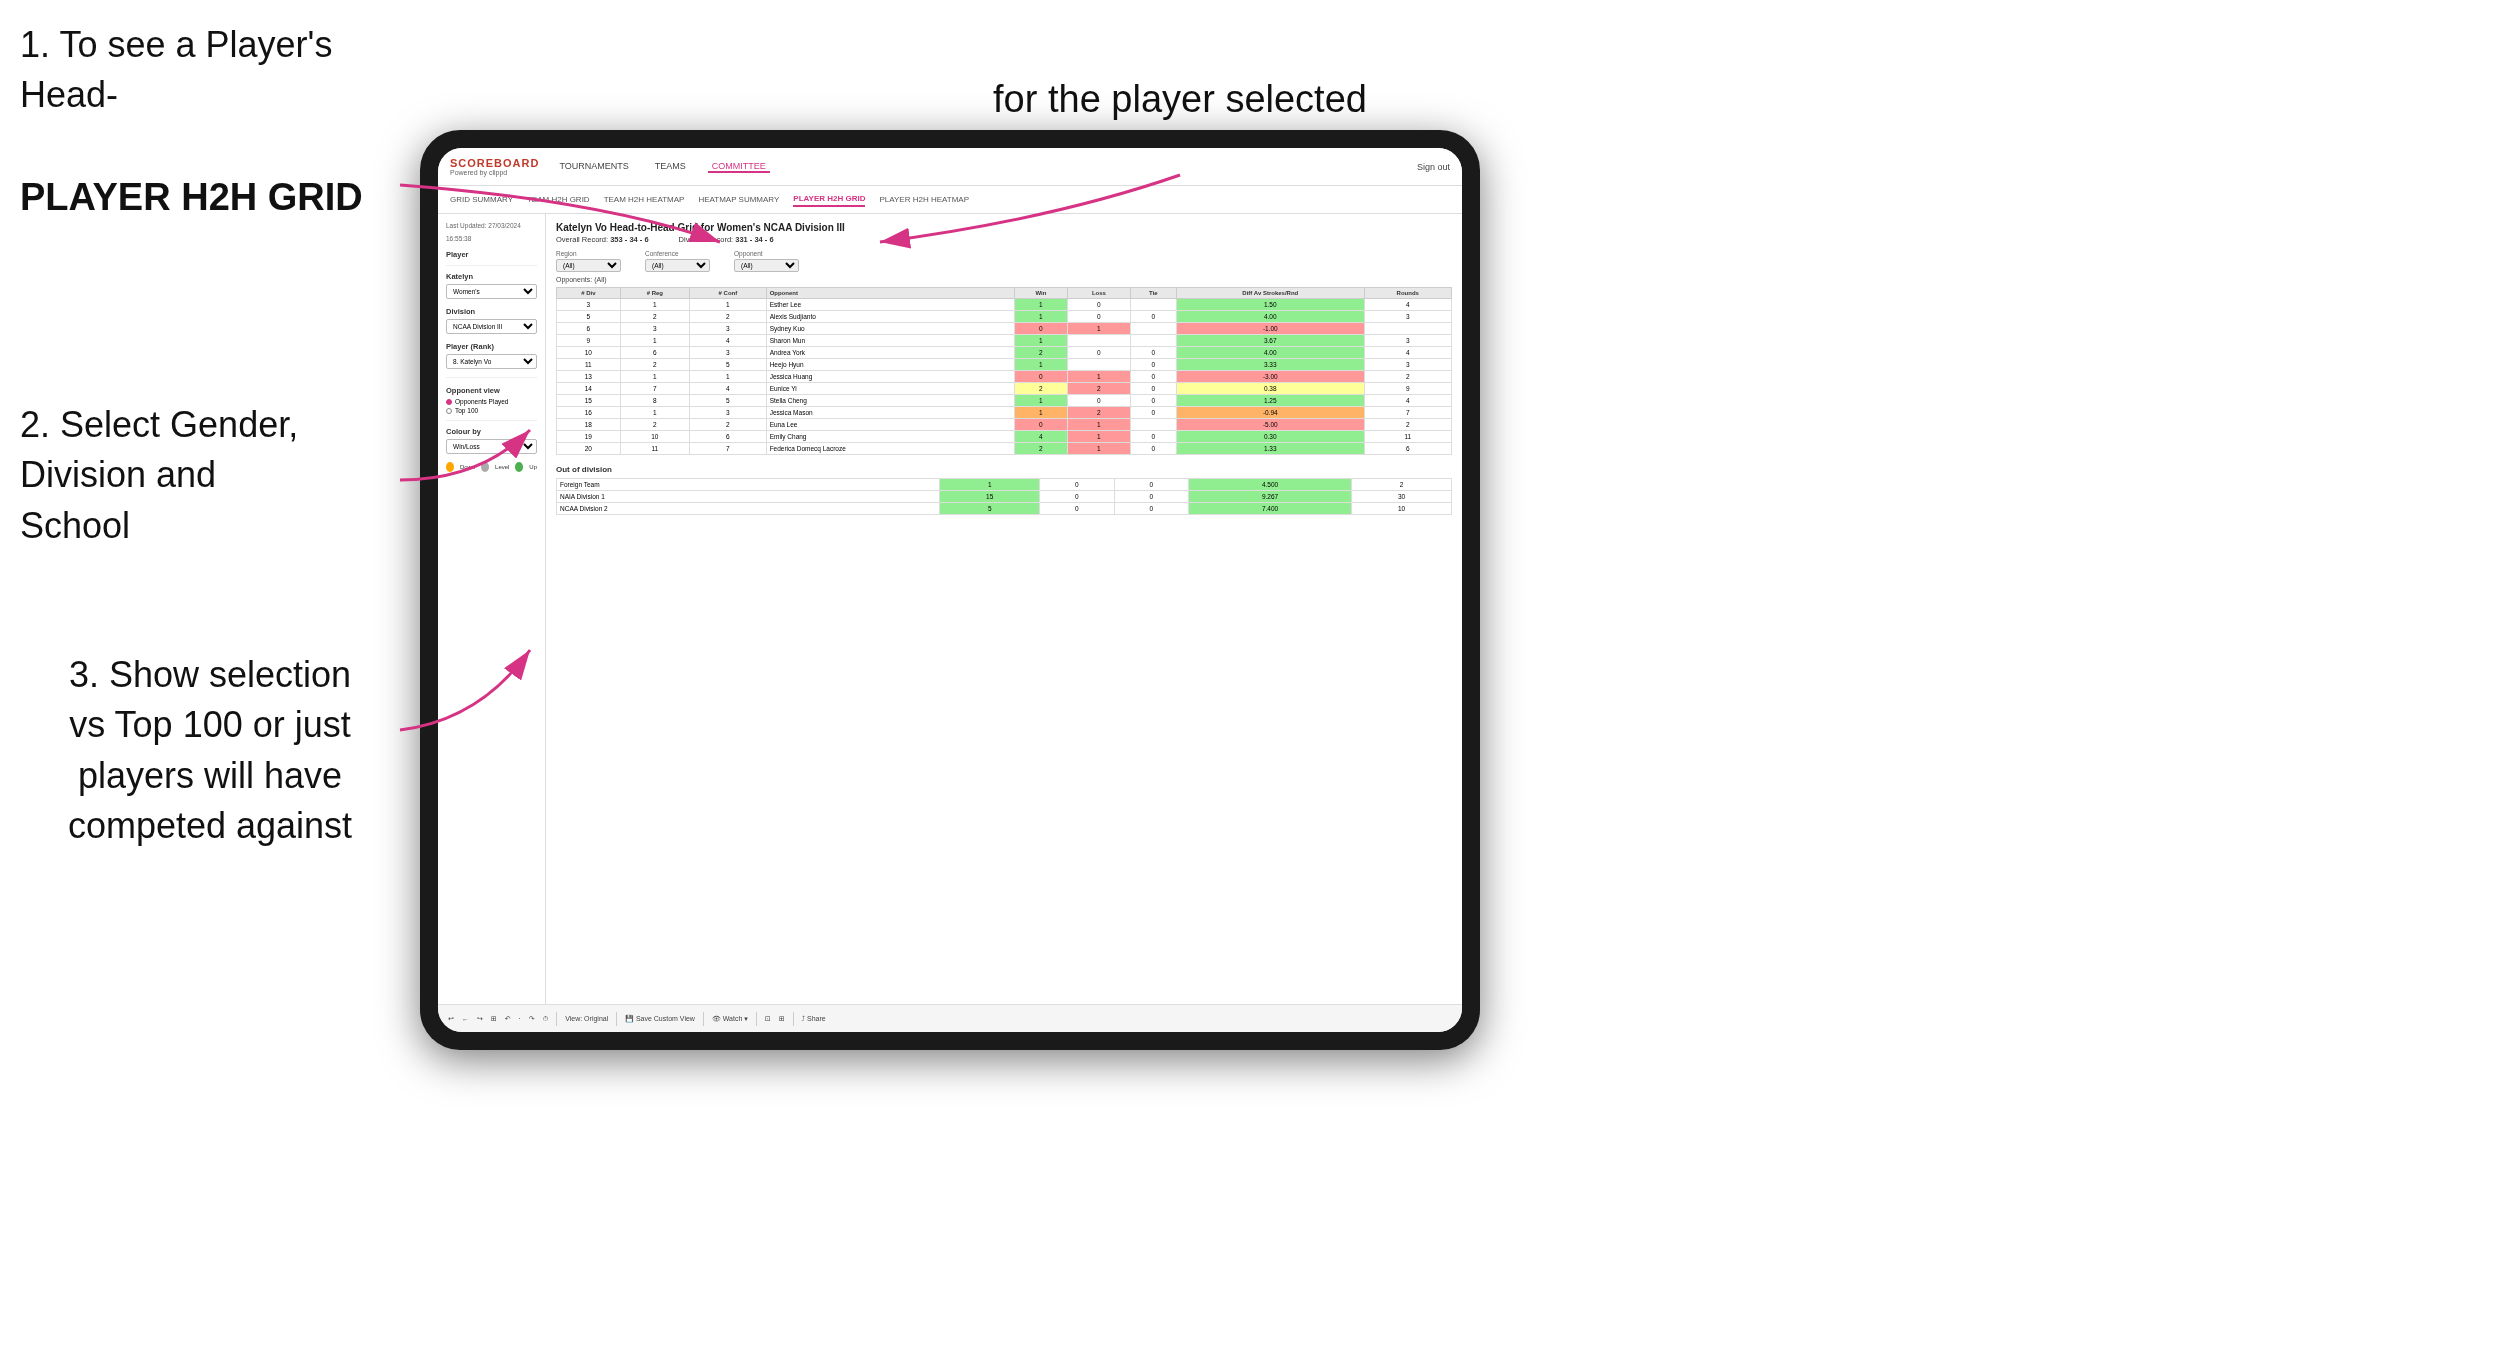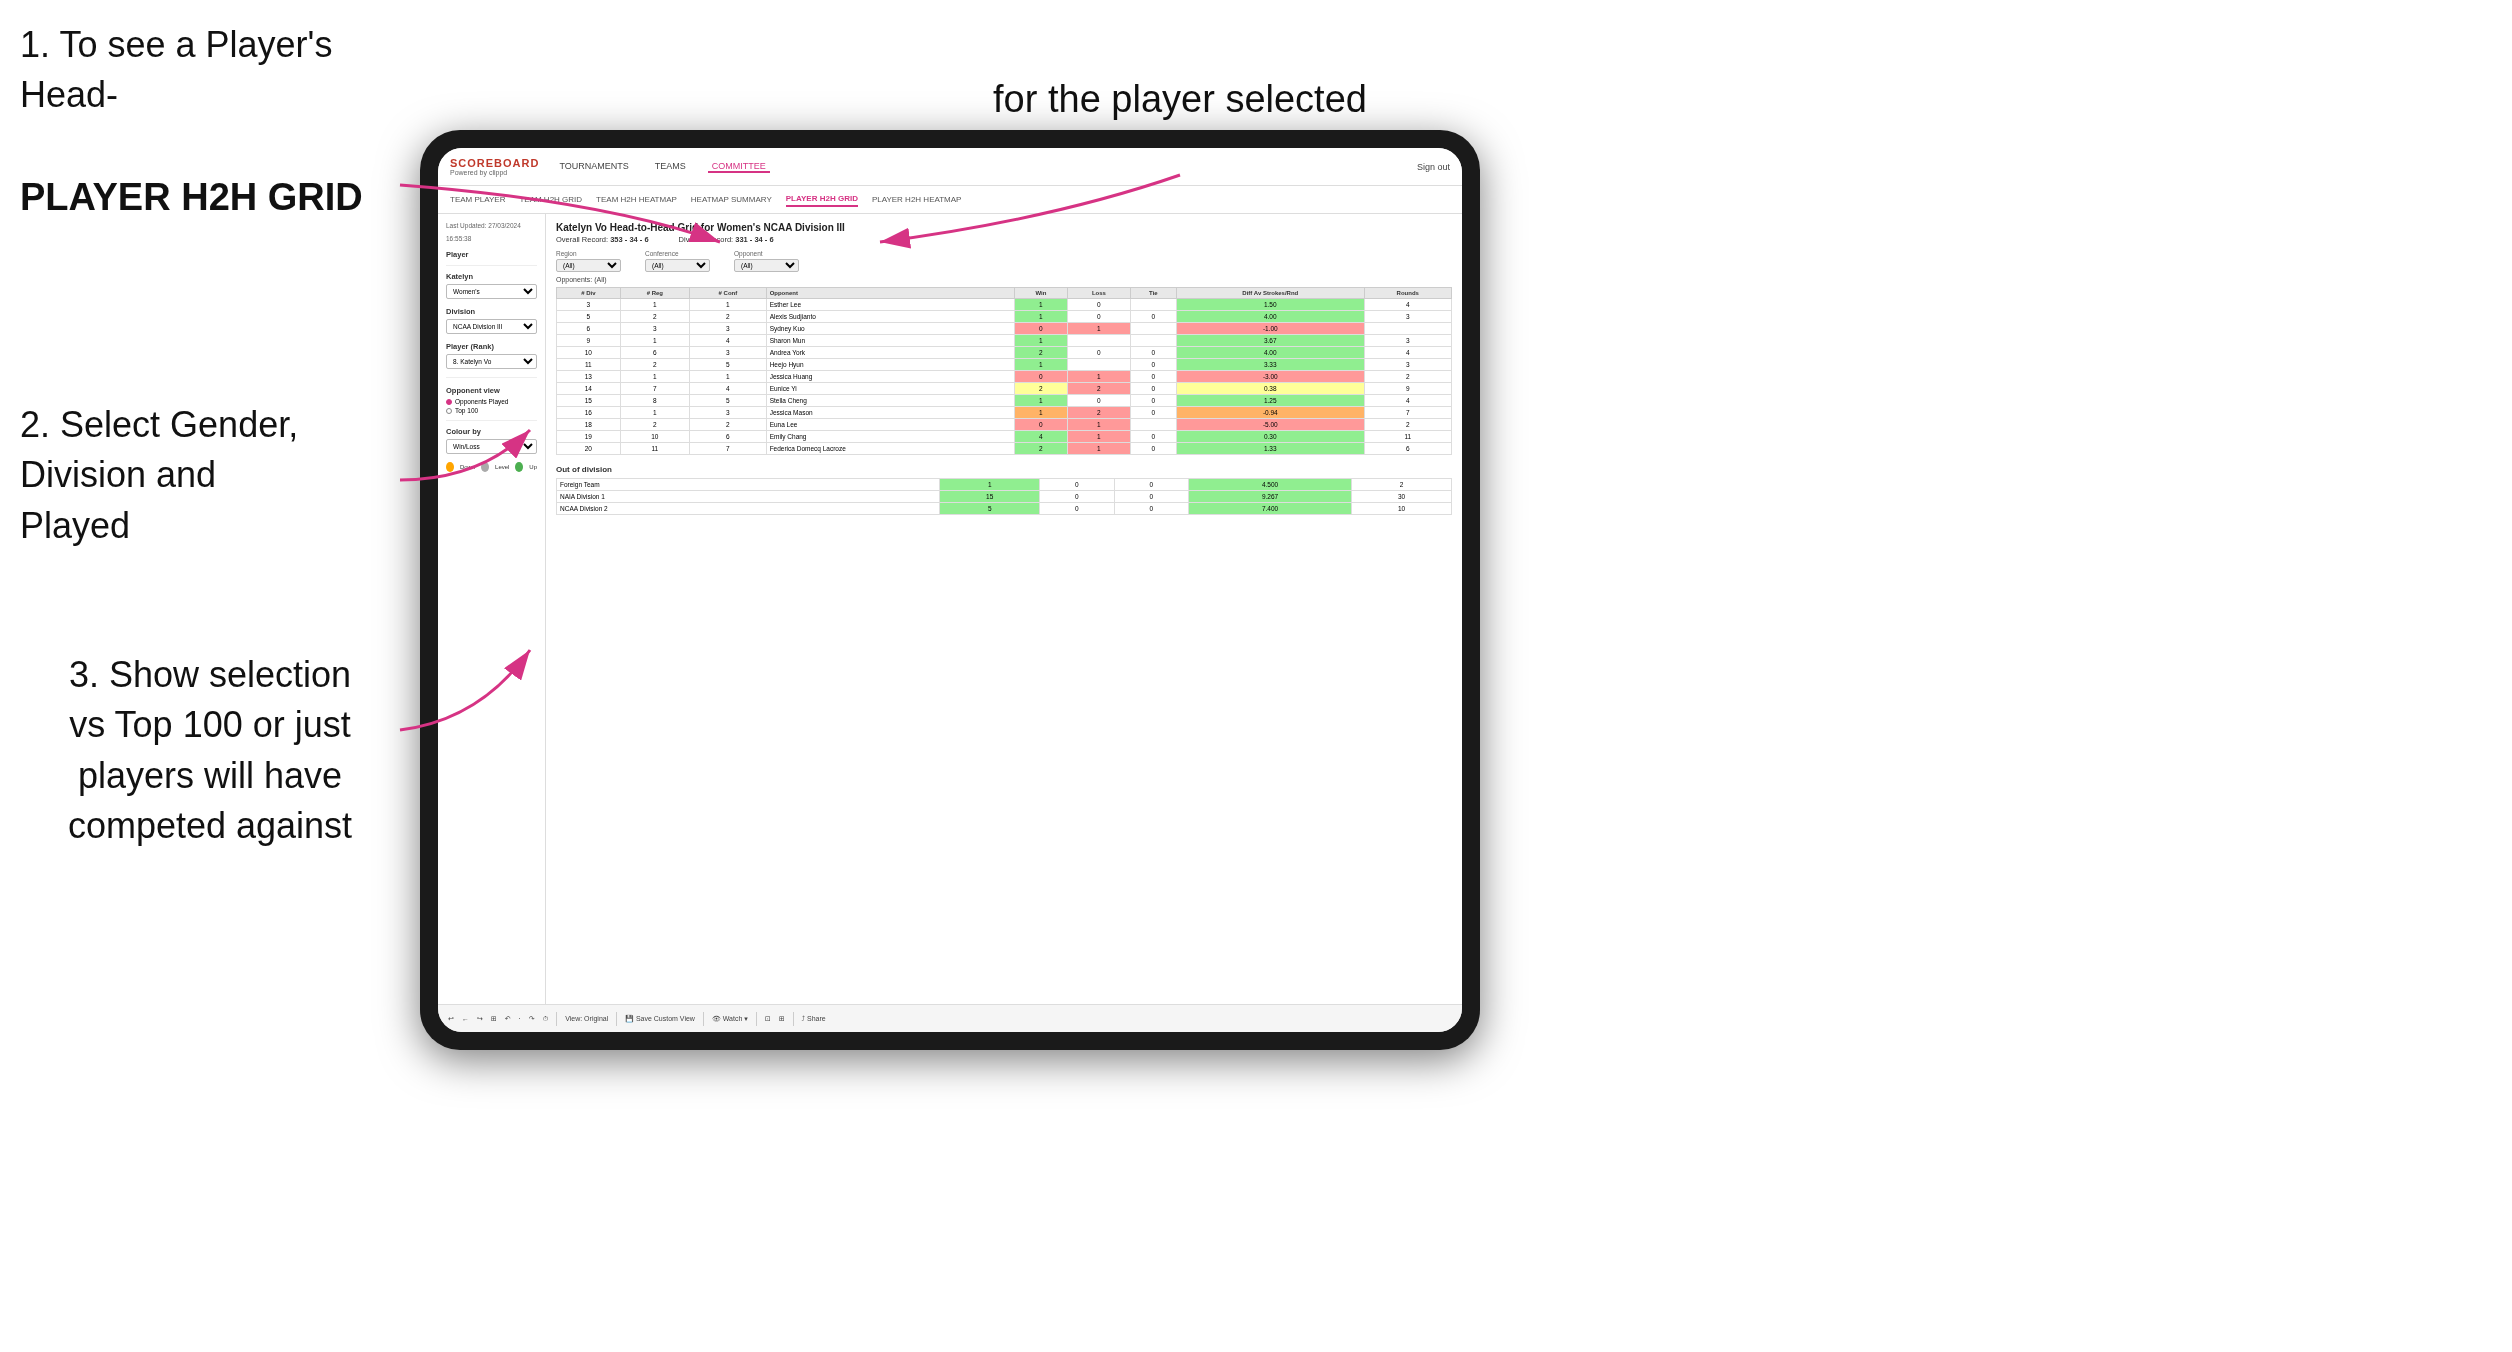--- a/index.html
+++ b/index.html
@@ -316,21 +316,21 @@
 
 <div id="instr1" class="instruction-block">
   <span>1. To see a Player's Head-</span><br>
   <br>
   <strong>PLAYER H2H GRID</strong>
 </div>
 
 <div id="instr2" class="instruction-block" style="top:400px;left:20px;width:380px;">
   <span>2. Select Gender,</span><br>
   <span>Division and</span><br>
-  <span>Played</span>
+  <span>School</span>
 </div>
 
 <div id="instr3-top" class="instruction-block" style="top:20px;left:870px;width:620px;font-size:38px;text-align:center;">
   <br>
   <span>for the player selected</span>
 </div>
 
 <div id="instr3-bottom" class="instruction-block" style="top:650px;left:20px;width:380px;text-align:center;">
   <span>3. Show selection</span><br>
   <span>vs Top 100 or just</span><br>
@@ -348,21 +348,21 @@
       </div>
       <div class="nav-links">
         <span class="nav-link">TOURNAMENTS</span>
         <span class="nav-link">TEAMS</span>
         <span class="nav-link active">COMMITTEE</span>
       </div>
       <div class="nav-right">Sign out</div>
     </div>
 
     <div class="sub-nav">
-      <span class="sub-nav-link">TEAM PLAYER</span>
+      <span class="sub-nav-link">GRID SUMMARY</span>
       <span class="sub-nav-link">TEAM H2H GRID</span>
       <span class="sub-nav-link">TEAM H2H HEATMAP</span>
       <span class="sub-nav-link">HEATMAP SUMMARY</span>
       <span class="sub-nav-link active">PLAYER H2H GRID</span>
       <span class="sub-nav-link">PLAYER H2H HEATMAP</span>
     </div>
 
     <div class="main-content">
 
       <div class="sidebar">

